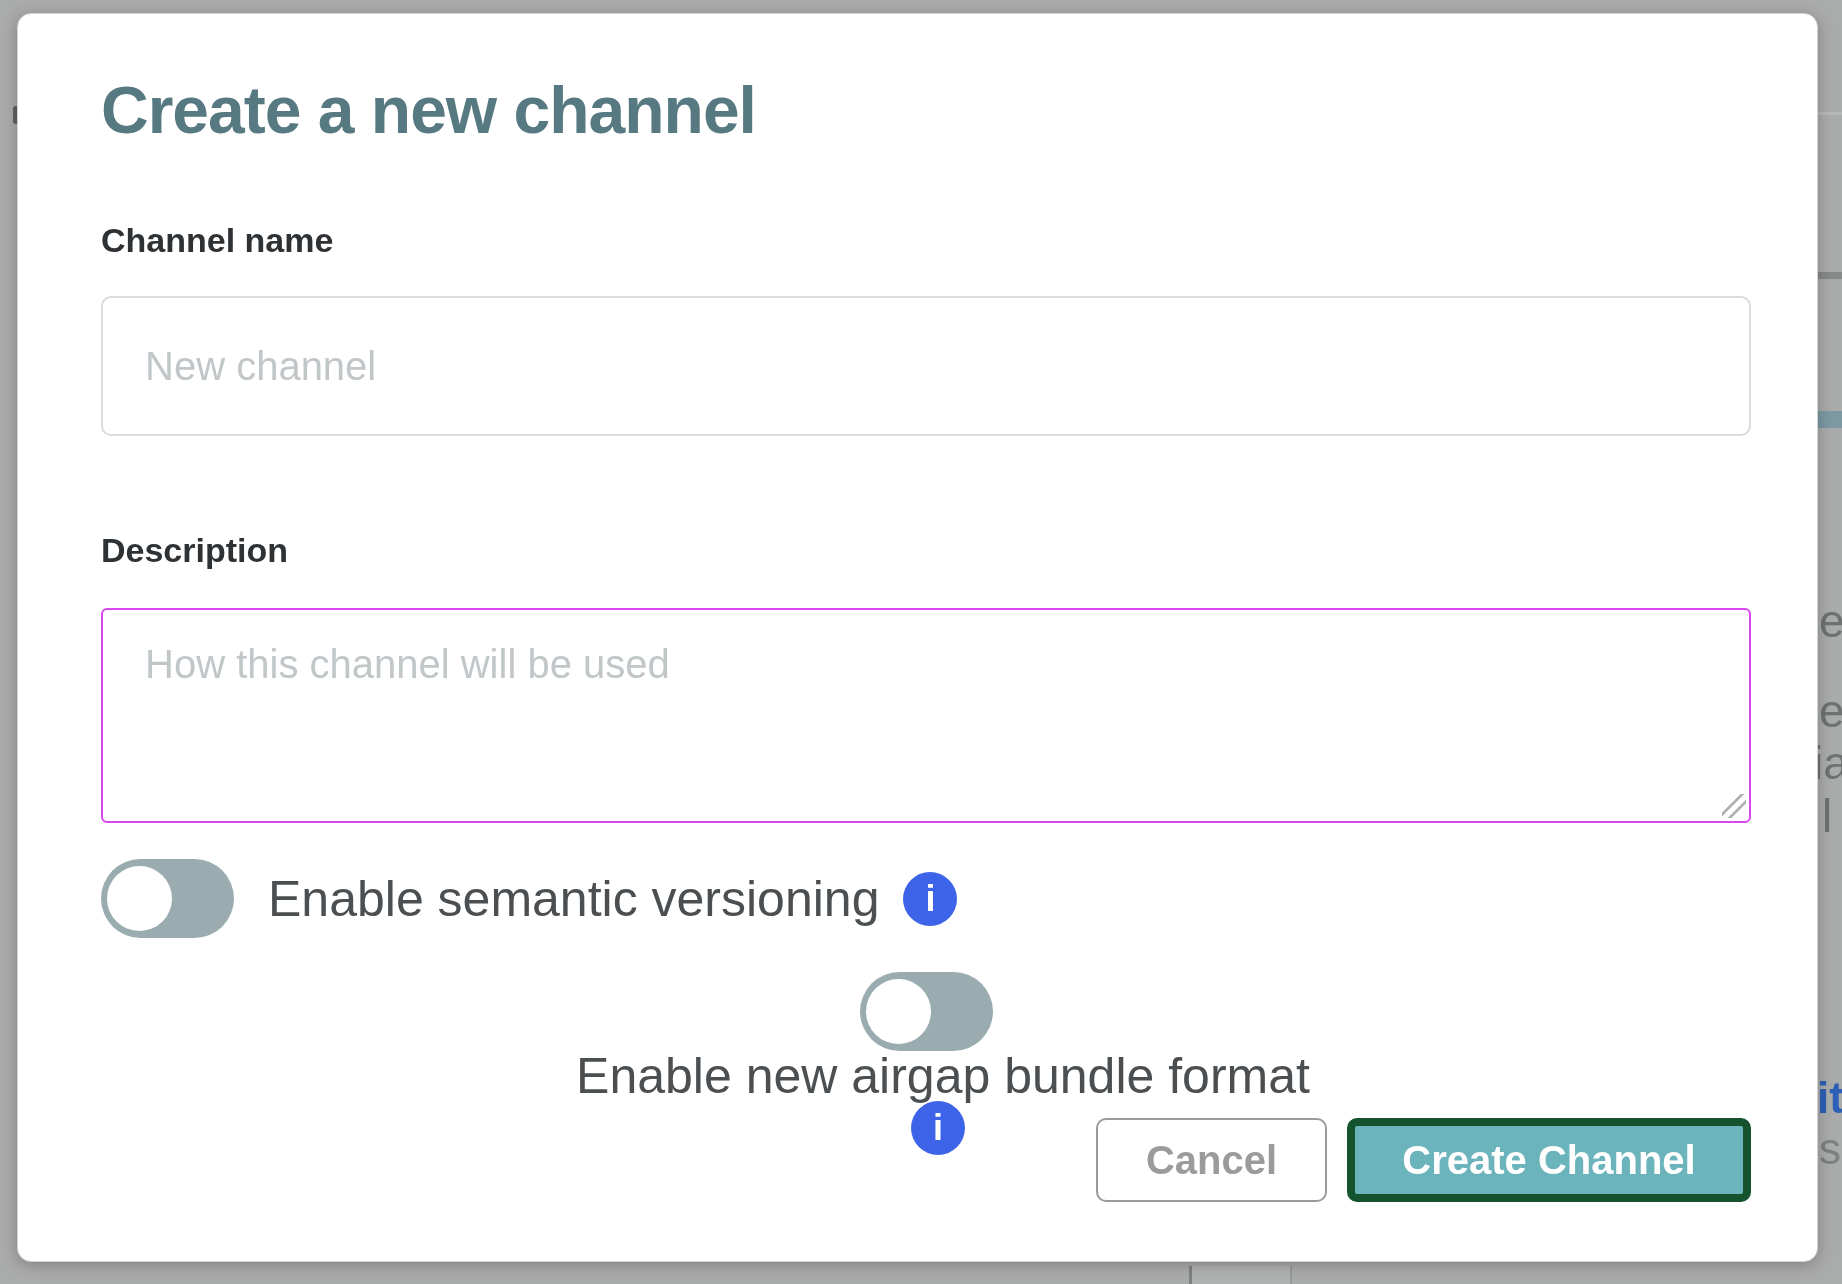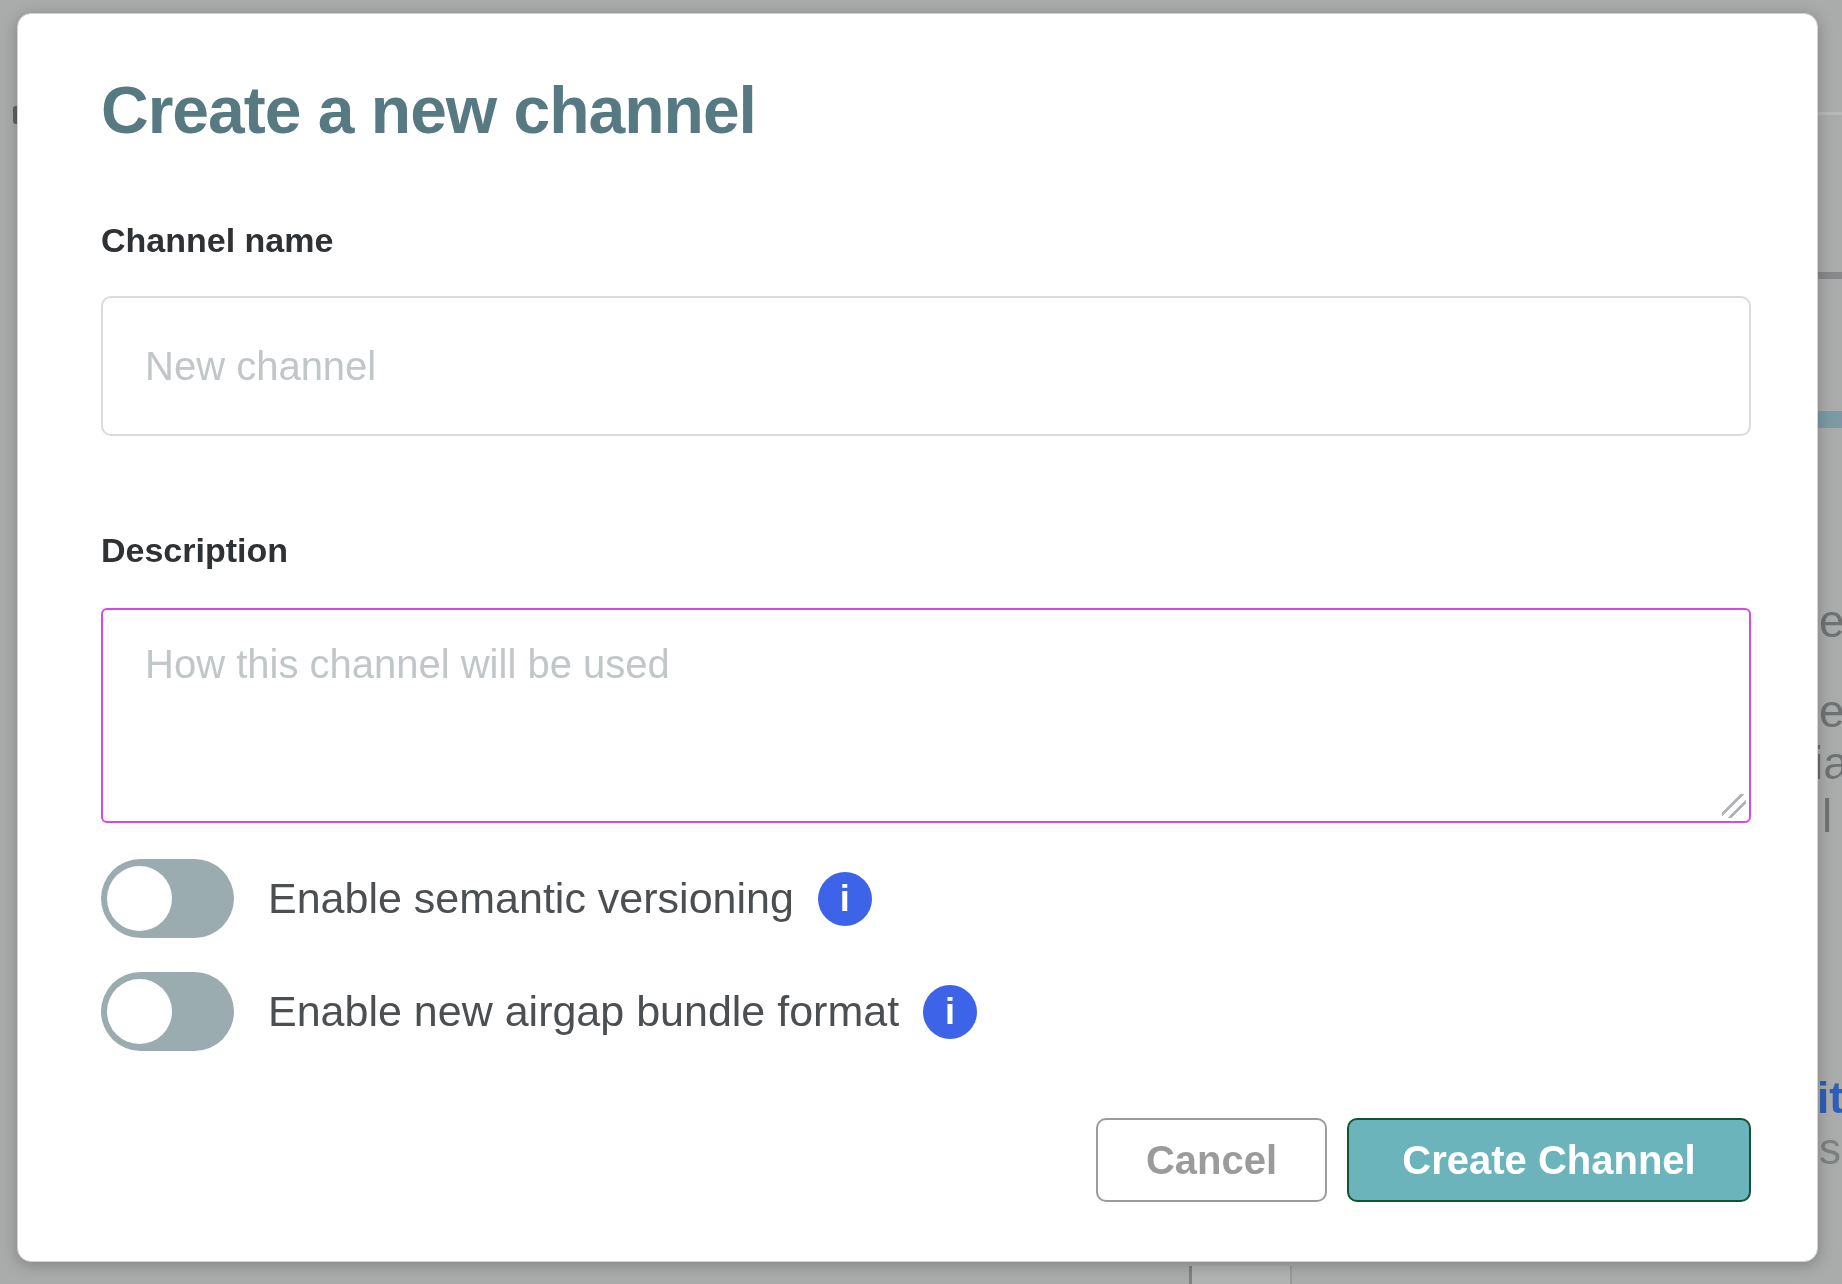--- a/index.html
+++ b/index.html
@@ -94,38 +94,38 @@
     width:24px; height:24px;
     background:
       linear-gradient(135deg,
         transparent 0 38%, #b2b5b7 38% 46%,
         transparent 46% 62%, #b2b5b7 62% 70%,
         transparent 70%);
   }
 
   .toggle-row { display:flex; align-items:center; height:79px; }
   .toggle-row.first { margin-top:36px; }
-  .toggle-row.second { margin-top:34px; }
+  .toggle-row.second { margin-top:34px;flex-direction:column; }
   .toggle {
     position:relative;
     width:133px; height:79px;
     border-radius:40px;
     background:#9bacb1;
     flex:0 0 auto;
     cursor:pointer;
   }
   .toggle .knob {
     position:absolute; left:6px; top:7px;
     width:65px; height:65px;
     border-radius:50%;
     background:#ffffff;
   }
   .toggle-label {
     margin-left:34px;
-    font-size:43px;
+    font-size:50px;
     color:#4c4f51;
     line-height:1;
   }
   .info-icon {
     margin-left:24px;
     width:54px; height:54px;
     border-radius:50%;
     background:#3d63e8;
     color:#ffffff;
     font-size:36px;
@@ -153,21 +153,21 @@
   }
   .btn-cancel {
     width:231px;
     background:#ffffff;
     border:2px solid #9b9b9b;
     color:#9b9b9b;
   }
   .btn-create {
     width:404px;
     background:#6cb4bc;
-    border:2px solid #14532d;
+    border:8px solid #14532d;
     color:#ffffff;
   }
 </style>
 </head>
 <body>
 
 <div class="stage">
 
   <div class="bg-frag bg-card-edge"></div>
   <div class="bg-frag bg-divider"></div>

